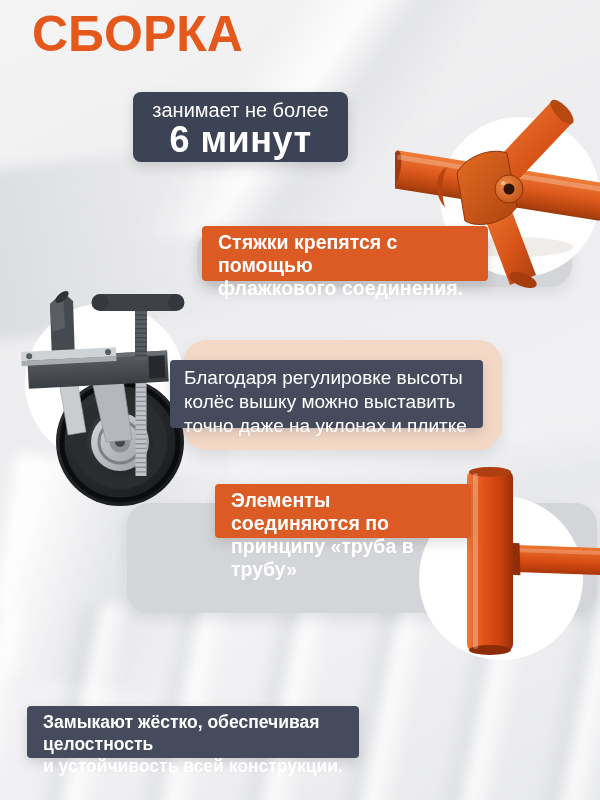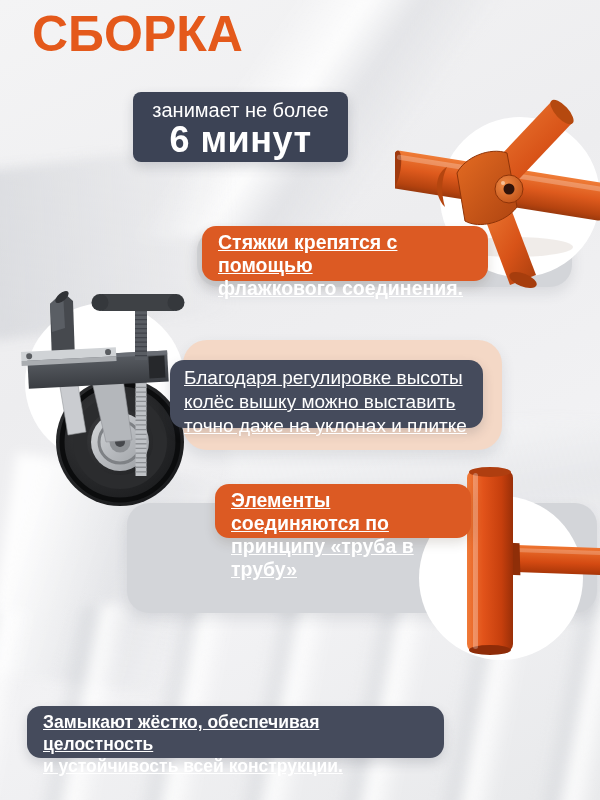--- a/index.html
+++ b/index.html
@@ -40,29 +40,29 @@
 
   .photo-circle{position:absolute;border-radius:50%;background:#fff;z-index:3;}
   .circ-flag{left:440px;top:117px;width:160px;height:160px;}
   .circ-wheel{left:25px;top:303px;width:160px;height:160px;}
   .circ-tube{left:419px;top:496px;width:164px;height:164px;}
 
   .photo{position:absolute;z-index:4;}
 
   .callout{
     position:absolute;z-index:5;color:#fff;white-space:pre-line;
-    border-radius:14px;box-shadow:0 5px 12px rgba(60,40,20,.15);text-decoration:underline;
+    border-radius:4px;box-shadow:0 5px 12px rgba(60,40,20,.15);
   }
   .callout.orange{background:#DC5A23;font-weight:700;}
   .callout.dark{background:#454B5C;box-shadow:0 5px 12px rgba(50,55,70,.18);}
   .co-flag{left:202px;top:226px;width:286px;height:55px;padding:5px 16px;font-size:19.5px;line-height:23px;}
   .co-height{left:170px;top:353px;width:313px;height:68px;padding:6px 14px;font-size:19px;line-height:24px;font-weight:500;margin-top:7px;}
   .co-tube{left:215px;top:484px;width:256px;height:54px;padding:5px 16px;font-size:19.5px;line-height:23px;}
   .co-rigid{left:22px;top:630px;width:328px;height:54px;padding:5px 18px;font-size:20px;line-height:23px;font-weight:700;}
-  .co-lock{left:27px;top:706px;width:417px;height:52px;padding:5px 16px;font-size:17.5px;line-height:22px;font-weight:700;}
+  .co-lock{left:27px;top:706px;width:332px;height:52px;padding:5px 16px;font-size:17.5px;line-height:22px;font-weight:700;}
 </style>
 </head>
 <body>
 
 <div id="poster">
 
   <div class="crease c1"></div>
   <div class="crease c2"></div>
   <div class="crease c4"></div>
   <div class="crease c5"></div>

